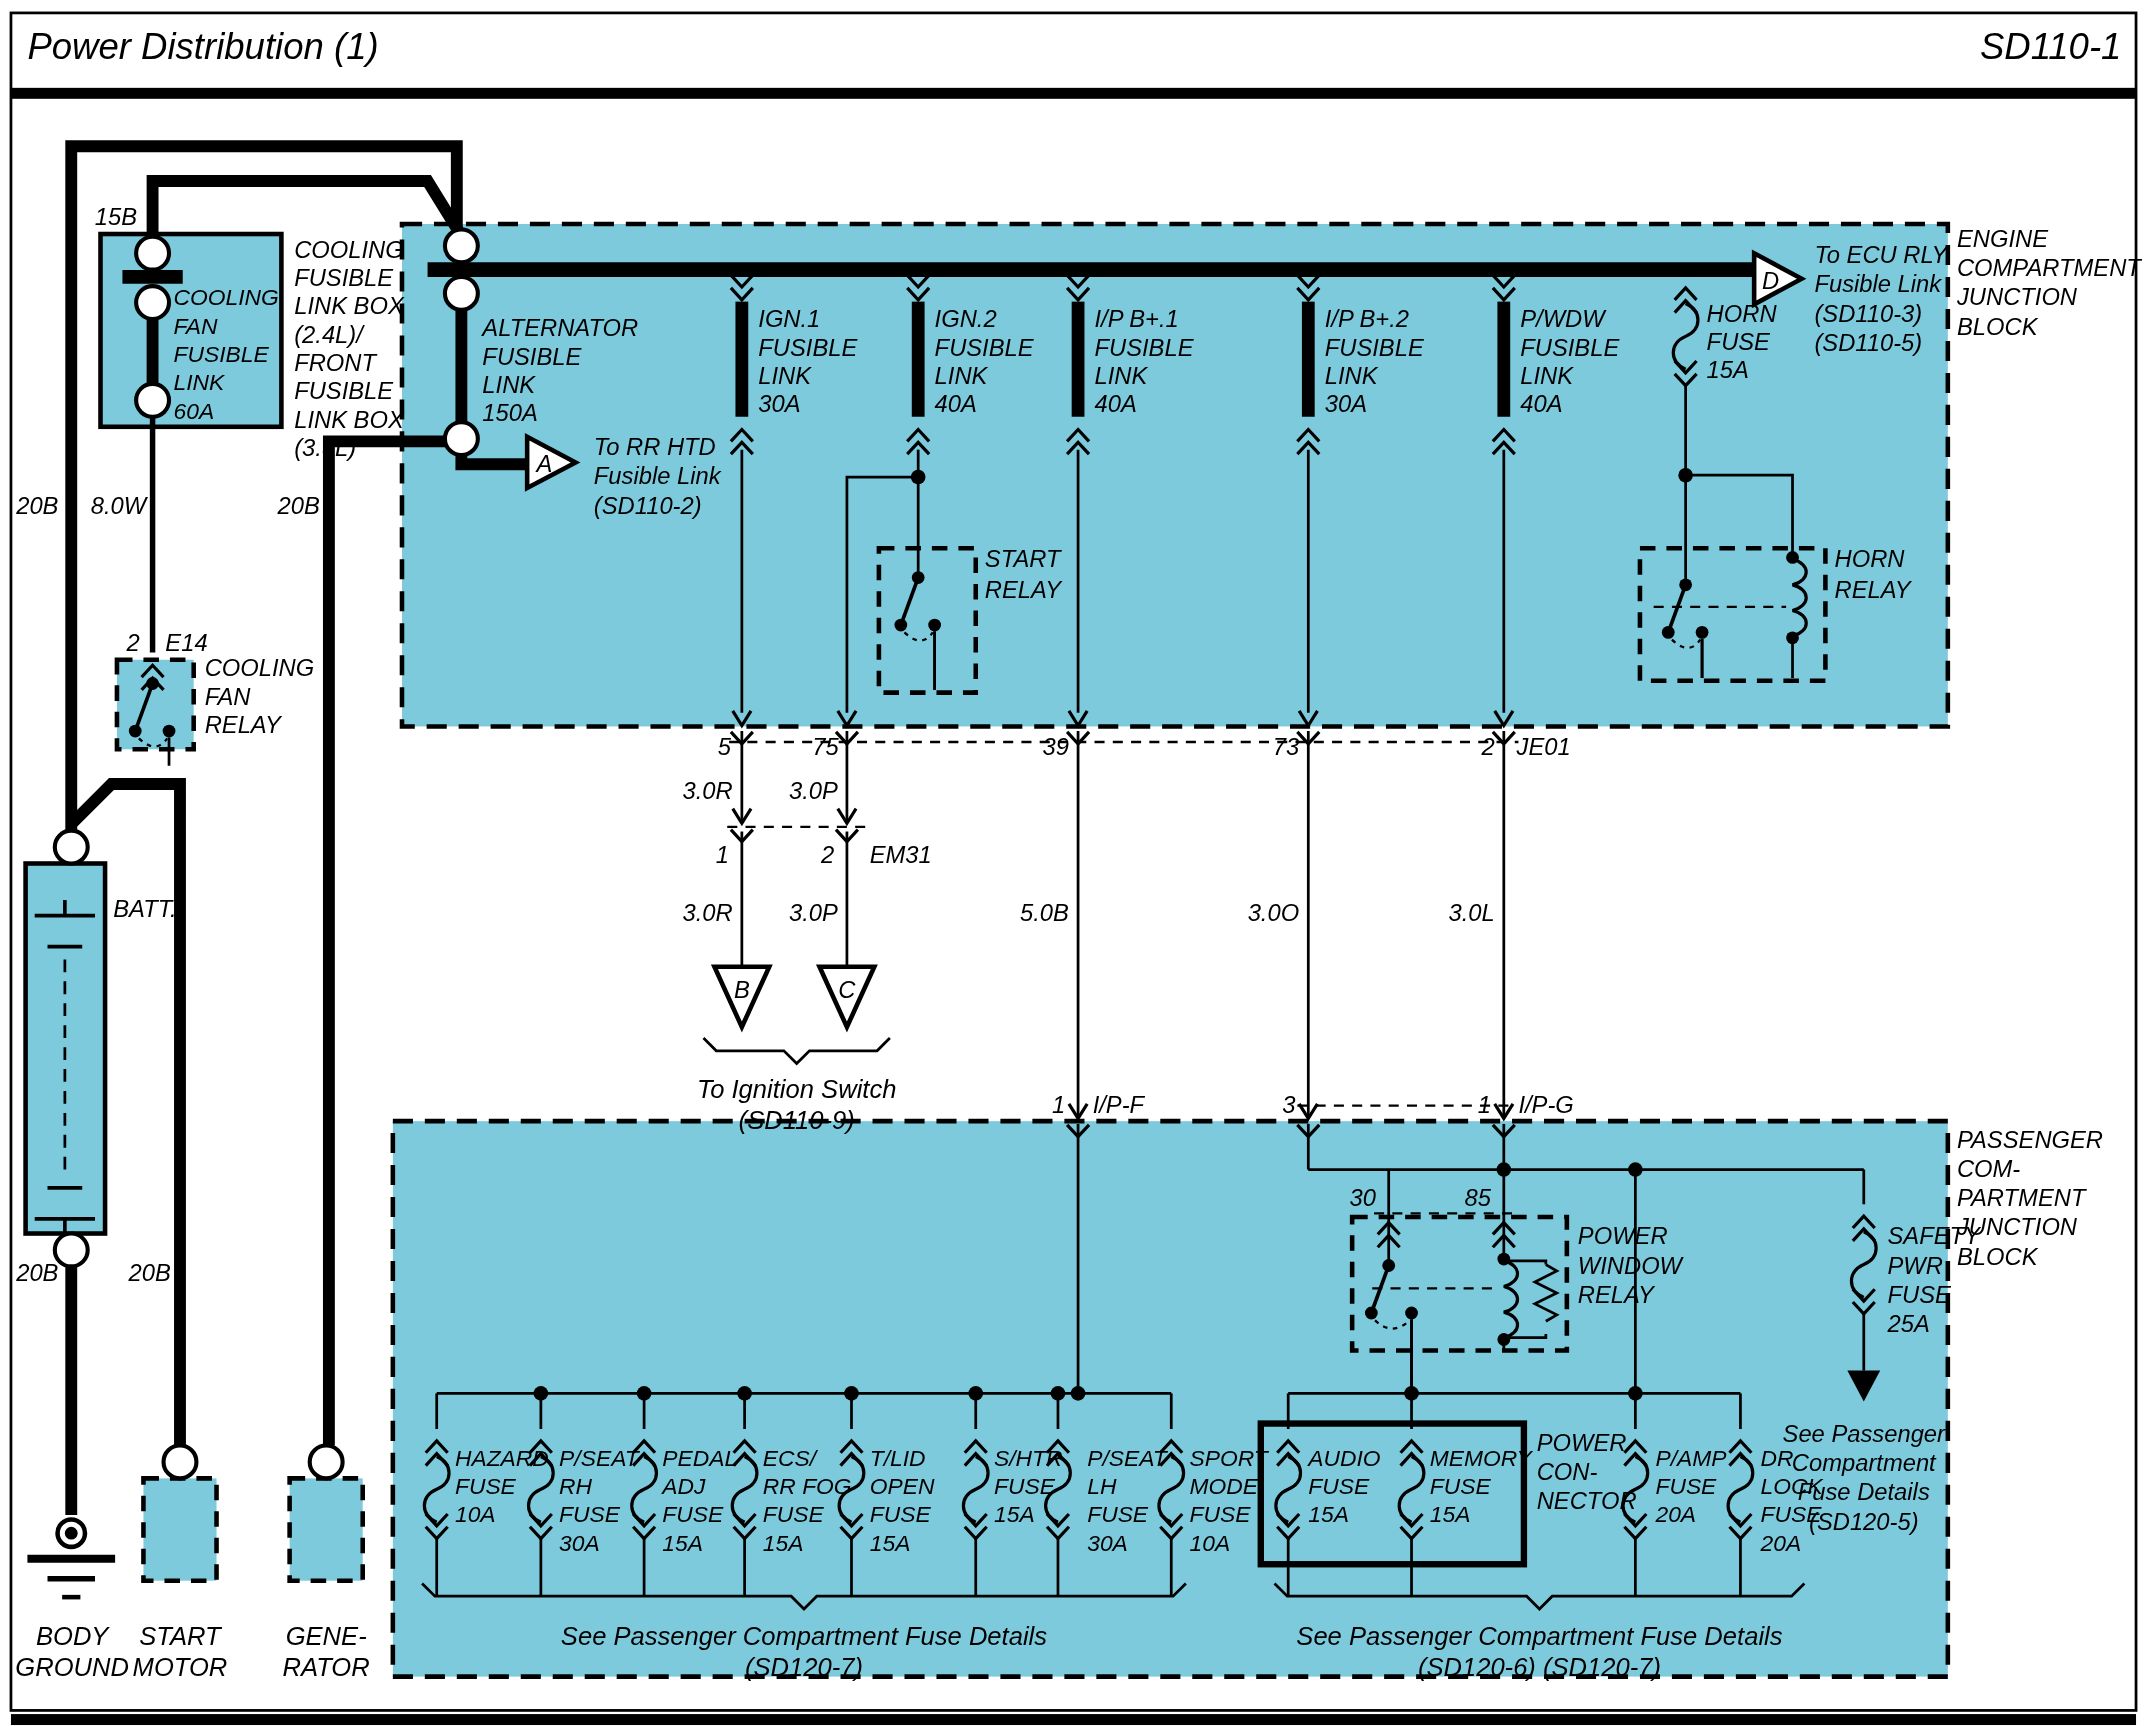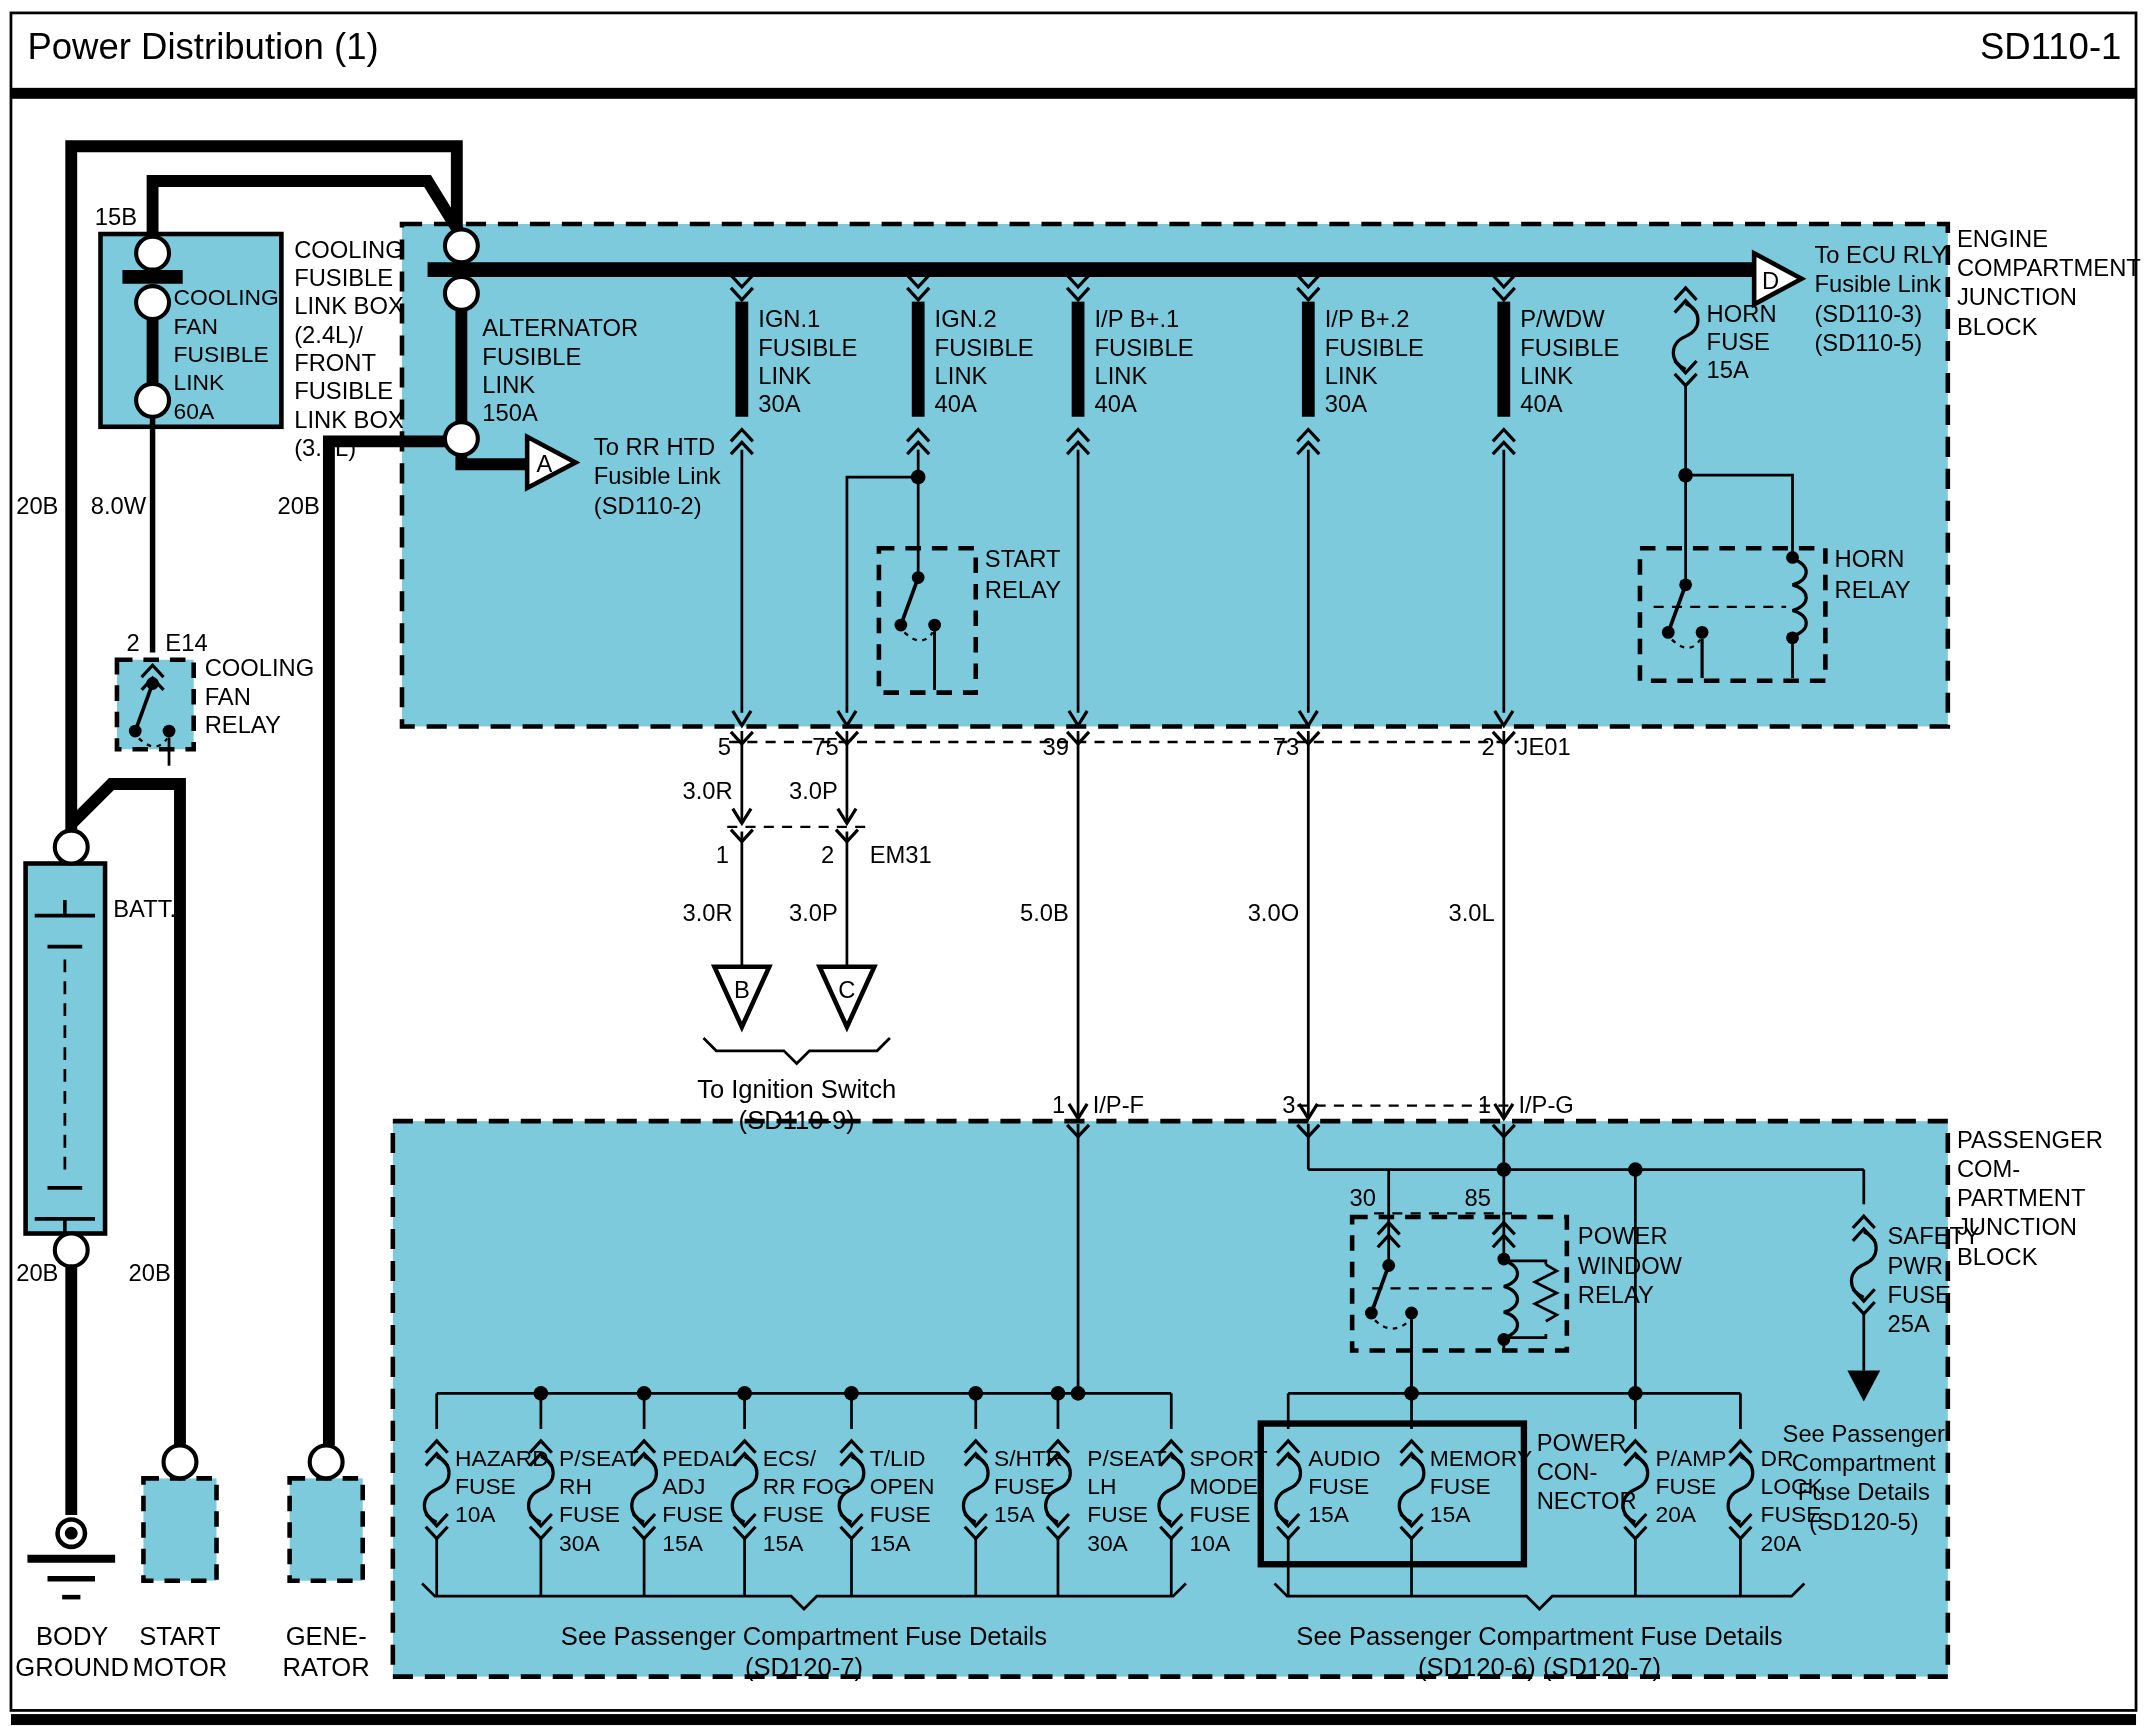--- a/index.html
+++ b/index.html
@@ -1,17 +1,17 @@
 <!DOCTYPE html>
 <html style="font-size:14.6px"><head>
 <meta charset="utf-8">
 <style>
   html,body{margin:0;padding:0;background:#ffffff;}
   #stage{position:relative;width:2147px;height:1727px;background:#ffffff;
-         font-family:"Liberation Sans", sans-serif;}
+         font-family:"Liberation Sans", sans-serif;font-style:italic;}
   svg{display:block}
   text{font-family:"Liberation Sans", sans-serif;fill:#000;}
 </style>
 </head>
 <body>
 
 <div id="stage">
   <svg id="diagram" width="2147" height="1727" viewBox="0 0 2350 1890">
     <g id="g-frame">
         <rect x="12" y="14" width="2326" height="1858" fill="none" stroke="#000000" stroke-width="3"></rect>

